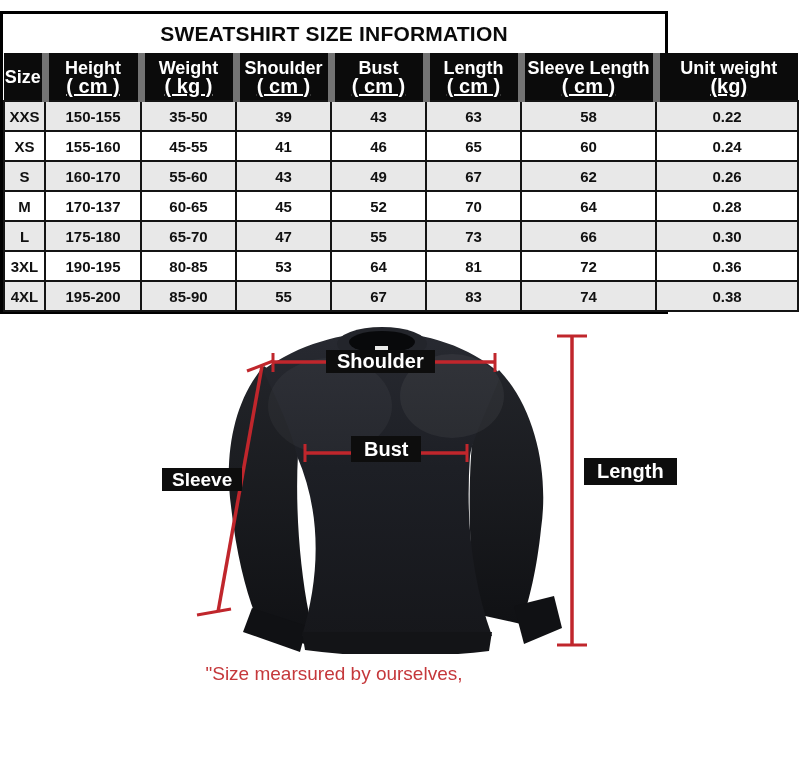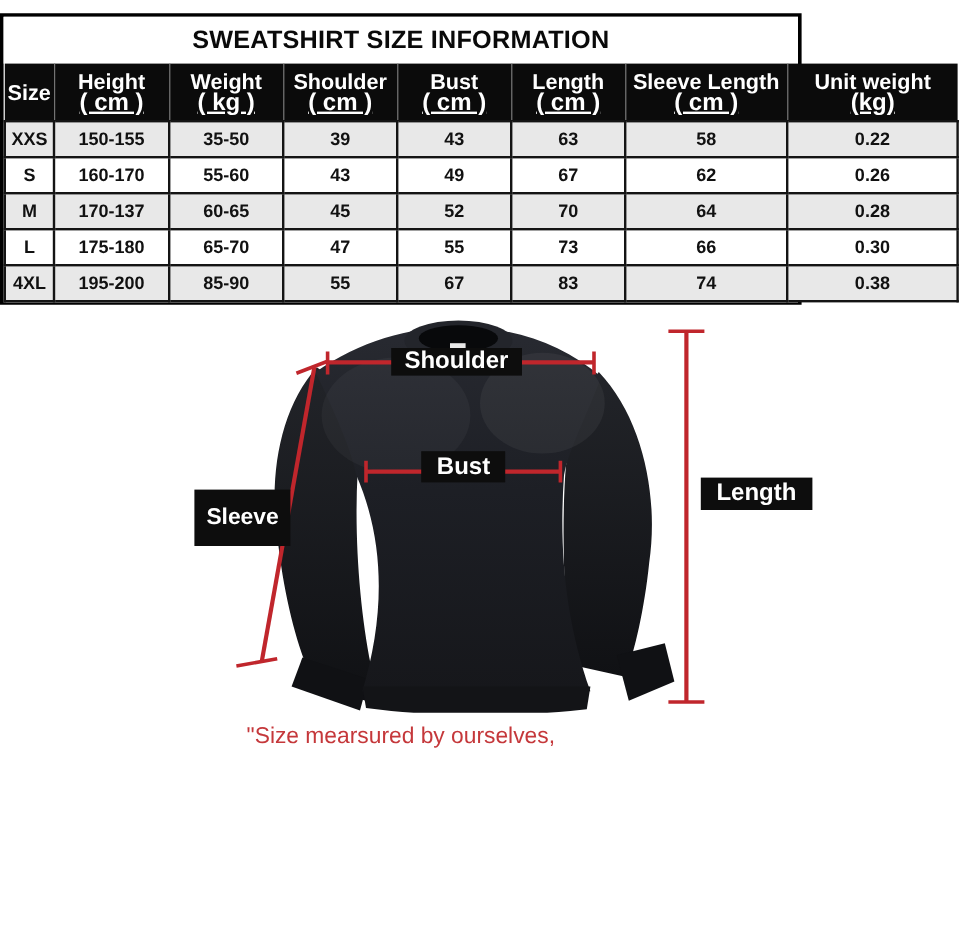--- a/index.html
+++ b/index.html
@@ -14,21 +14,21 @@
   .title-bar h1 { font-size:21px; font-weight:700; color:#0a0a0a; letter-spacing:.2px; }
 
   table.size-table { width:100%; border-collapse:collapse; table-layout:fixed; }
   .size-table col.c0{width:41px;} .size-table col.c1{width:96px;}
   .size-table col.c2{width:95px;} .size-table col.c3{width:95px;}
   .size-table col.c4{width:95px;} .size-table col.c5{width:95px;}
   .size-table col.c6{width:135px;} .size-table col.c7{width:142px;}
 
   .size-table th {
     background:#0b0b0b; color:#fff; font-weight:700; height:48px;
-    text-align:center; vertical-align:middle; border-left:1px solid #737373; padding:2px 0;
+    text-align:center; vertical-align:middle; border-left:7px solid #737373; padding:2px 0;
   }
   .size-table th:first-child { border-left:none; }
   .size-table th .h-label { font-size:18px; line-height:20px; }
   .size-table th .h-unit  { font-size:20px; line-height:17px;text-decoration:underline; }
 
   .size-table td {
     height:30px; text-align:center; vertical-align:middle;
     font-size:15px; font-weight:700; color:#111;
     border:2px solid #141414; background:#fff;
   }
@@ -37,21 +37,21 @@
   
   .diagram { position:relative; width:800px; height:340px; }
   .diagram svg { position:absolute; left:0; top:0; }
 
   .measure-label {
     position:absolute; background:#0d0d0d; color:#fff; font-weight:700;
     white-space:nowrap; text-align:center;
   }
   .lbl-shoulder { left:326px; top:36px; font-size:20px; line-height:23px; padding:0 11px; }
   .lbl-bust     { left:351px; top:122px; font-size:20px; line-height:26px; padding:0 13px; }
-  .lbl-sleeve   { left:162px; top:154px; font-size:19px; line-height:23px; padding:12px 10px; }
+  .lbl-sleeve   { left:162px; top:154px; font-size:19px; line-height:23px; padding:0 10px; }
   .lbl-length   { left:584px; top:144px; font-size:20px; line-height:27px; padding:0 13px; }
 
   
   .footnote { margin-top:3px; text-align:center; color:#c5383b; font-size:19px; line-height:33px; }
 
   .bottom-strip { position:absolute; left:0; right:0; bottom:0; height:3px; background:#b9dcec; }
 </style>
 </head>
 <body>
 
@@ -112,20 +112,30 @@
             <td>XXS</td>
             <td>150-155</td>
             <td>35-50</td>
             <td>39</td>
             <td>43</td>
             <td>63</td>
             <td>58</td>
             <td>0.22</td>
           </tr>
           <tr>
+            <td>XS</td>
+            <td>155-160</td>
+            <td>45-55</td>
+            <td>41</td>
+            <td>46</td>
+            <td>65</td>
+            <td>60</td>
+            <td>0.24</td>
+          </tr>
+          <tr>
             <td>S</td>
             <td>160-170</td>
             <td>55-60</td>
             <td>43</td>
             <td>49</td>
             <td>67</td>
             <td>62</td>
             <td>0.26</td>
           </tr>
           <tr>
@@ -140,20 +150,30 @@
           </tr>
           <tr>
             <td>L</td>
             <td>175-180</td>
             <td>65-70</td>
             <td>47</td>
             <td>55</td>
             <td>73</td>
             <td>66</td>
             <td>0.30</td>
+          </tr>
+          <tr>
+            <td>3XL</td>
+            <td>190-195</td>
+            <td>80-85</td>
+            <td>53</td>
+            <td>64</td>
+            <td>81</td>
+            <td>72</td>
+            <td>0.36</td>
           </tr>
           <tr>
             <td>4XL</td>
             <td>195-200</td>
             <td>85-90</td>
             <td>55</td>
             <td>67</td>
             <td>83</td>
             <td>74</td>
             <td>0.38</td>

